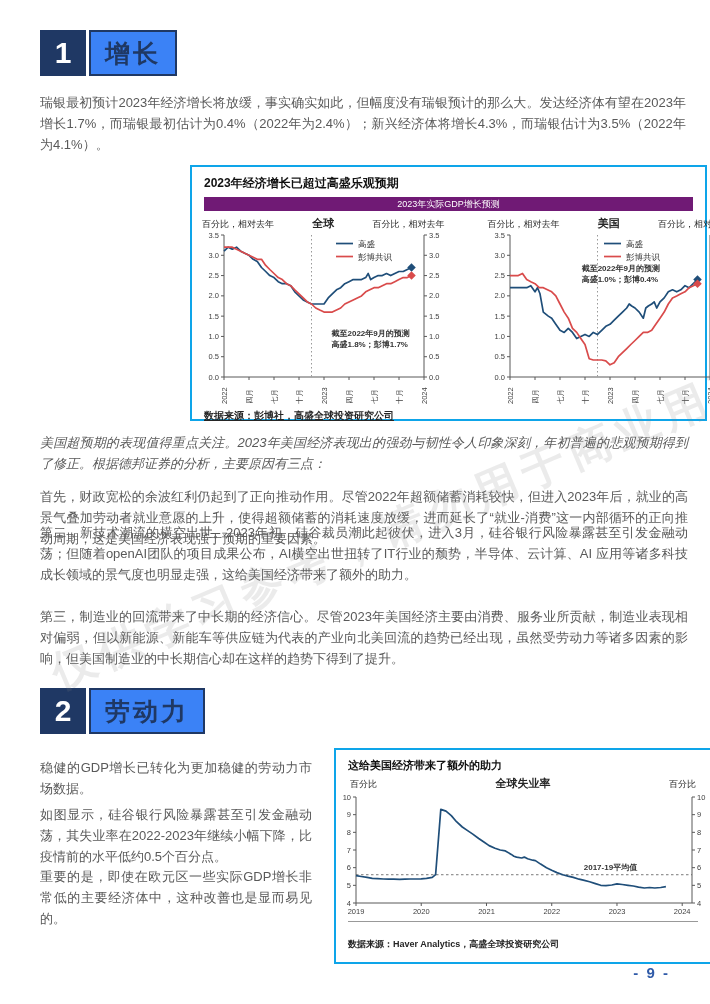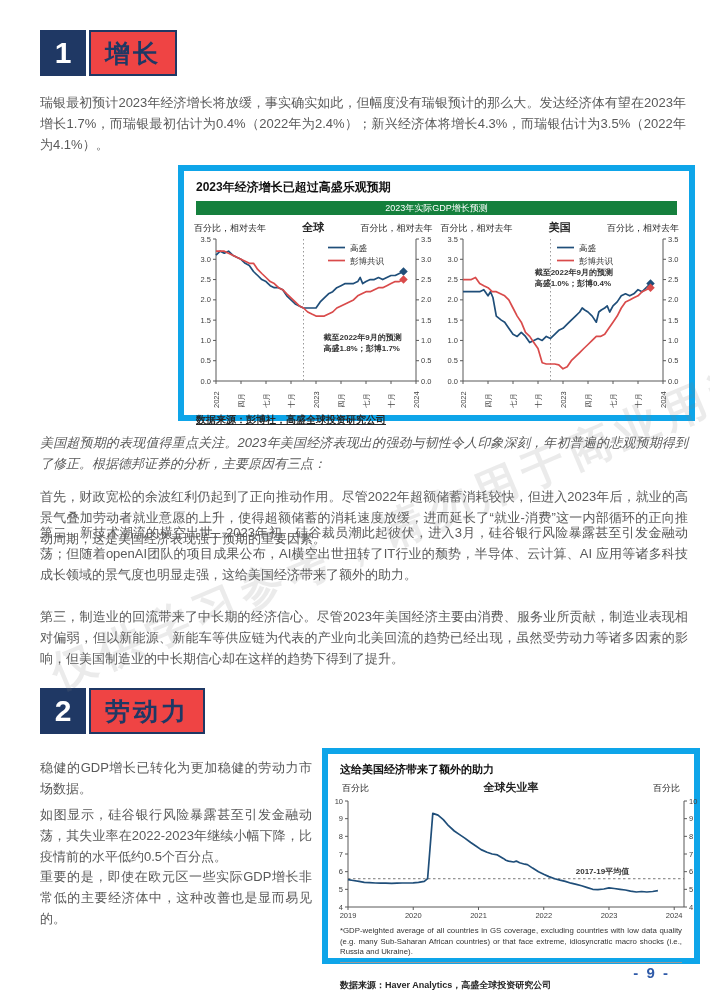--- a/index.html
+++ b/index.html
@@ -4,30 +4,30 @@
 <style>
   html,body{margin:0;padding:0;background:#ffffff;}
   .page{position:relative;width:710px;height:1004px;background:#fff;overflow:hidden;
         font-family:"Liberation Sans","DejaVu Sans",sans-serif;}
   .wm{position:absolute;left:42px;top:648px;transform:rotate(-23deg);transform-origin:0 0;
       font-size:44px;letter-spacing:7px;color:rgba(130,130,130,0.16);white-space:nowrap;
       z-index:6;pointer-events:none;font-weight:bold;}
   .badge{position:absolute;left:40px;display:flex;align-items:stretch;height:46px;z-index:2;}
   .badge .num{width:46px;background:#1f3864;color:#fff;font-size:30px;font-weight:bold;
               display:flex;align-items:center;justify-content:center;}
-  .badge .lbl{margin-left:3px;border:2px solid #1f3864;background:#ef4444;color:#1f3864;
+  .badge .lbl{margin-left:3px;border:2px solid #1f3864;background:#3b82f6;color:#1f3864;
               font-size:25px;font-weight:bold;display:flex;align-items:center;
               padding:0 14px;letter-spacing:3px;}
   .para{position:absolute;font-size:13px;line-height:21px;color:#595959;text-align:justify;z-index:2;}
   .side{line-height:20px;}
-  .figbox{position:absolute;border:6px solid #0ea5e9;background:#fff;z-index:3;box-sizing:border-box;}
+  .figbox{position:absolute;border:2px solid #0ea5e9;background:#fff;z-index:3;box-sizing:border-box;margin-left:12px;}
   .figtitle{font-weight:bold;font-size:12px;color:#111;padding:8px 12px 5px;}
-  .band{margin:0 12px;background:#15803d;color:#fff;font-size:9px;text-align:center;
+  .band{margin:0 12px;background:#701a75;color:#fff;font-size:9px;text-align:center;
         height:14px;line-height:14px;}
-  .panels{display:flex;padding:2px 6px 0;}
+  .panels{display:flex;padding:2px 6px 0;gap:35px;}
   .panel{width:50%;}
   .phead{display:flex;justify-content:space-between;align-items:baseline;font-size:9px;
          color:#262626;padding:3px 4px 0;}
   .phead .pt{font-weight:bold;font-size:11px;}
   .chart{width:100%;}
   #c-global,#c-us{height:176px;}
   #c-unemp{height:128px;}
   .src{font-size:10px;font-weight:bold;color:#262626;padding:2px 12px 8px;text-decoration:underline;}
   .fn{font-size:7.8px;color:#333;line-height:1.35;padding:3px 12px 2px;text-align:justify;}
   .src2{font-size:9px;font-weight:bold;color:#262626;margin:2px 12px 6px;padding-top:16px;
@@ -277,19 +277,18 @@
           <text x="215.72815533980238" y="123" text-anchor="middle" class="tk">2022</text>
           <line x1="280.97087378640316" y1="112" x2="280.97087378640316" y2="115" stroke="#595959"></line>
           <text x="280.97087378640316" y="123" text-anchor="middle" class="tk">2023</text>
           <line x1="346.2135922330039" y1="112" x2="346.2135922330039" y2="115" stroke="#595959"></line>
           <text x="346.2135922330039" y="123" text-anchor="middle" class="tk">2024</text>
           <line x1="20" y1="83.73333333333333" x2="356" y2="83.73333333333333" stroke="#555" stroke-width="0.8" stroke-dasharray="2.5,2.5"></line>
           <text x="274.446601941749" y="78.73333333333333" text-anchor="middle" class="an">2017-19平均值</text>
           <polyline points="20.0,84.6 25.2,85.5 31.1,86.4 36.3,87.3 41.5,87.6 47.4,88.0 52.6,88.2 57.8,88.2 63.7,88.3 68.9,88.2 74.2,88.0 80.0,88.0 85.2,87.8 90.5,87.3 96.3,86.4 99.6,83.7 104.8,18.4 110.0,20.1 115.3,24.6 120.5,30.7 126.3,36.0 131.6,39.6 136.8,43.1 142.7,47.5 147.9,51.0 153.1,54.6 159.0,57.2 164.2,59.0 169.4,59.9 175.3,63.4 177.9,65.2 180.5,66.1 185.7,67.0 188.3,66.1 191.6,67.8 196.8,69.2 199.4,69.6 204.6,73.1 210.5,76.7 215.7,79.3 220.9,81.6 226.8,83.7 232.0,85.1 237.3,86.4 243.1,88.2 248.3,89.4 253.6,90.8 259.4,92.6 264.7,94.3 269.9,94.7 275.8,94.0 281.0,92.9 286.2,93.5 292.1,94.3 297.3,95.0 302.5,96.1 308.4,97.0 313.6,96.5 318.8,97.0 324.7,96.5 329.9,95.7" fill="none" stroke="#1f4e79" stroke-width="1.7" stroke-linejoin="round"></polyline>
         </svg>
       </div>
-    <div class="fn">*GDP-weighted average of all countries in GS coverage, excluding countries with low data quality (e.g. many Sub-Saharan African countries) or that face extreme, idiosyncratic macro shocks (i.e., Russia and Ukraine).</div>
     <div class="src2">数据来源：Haver Analytics，高盛全球投资研究公司</div>
   </div>
 
   <div class="pagenum">- 9 -</div>
 
 </div>
 
 </body></html>

